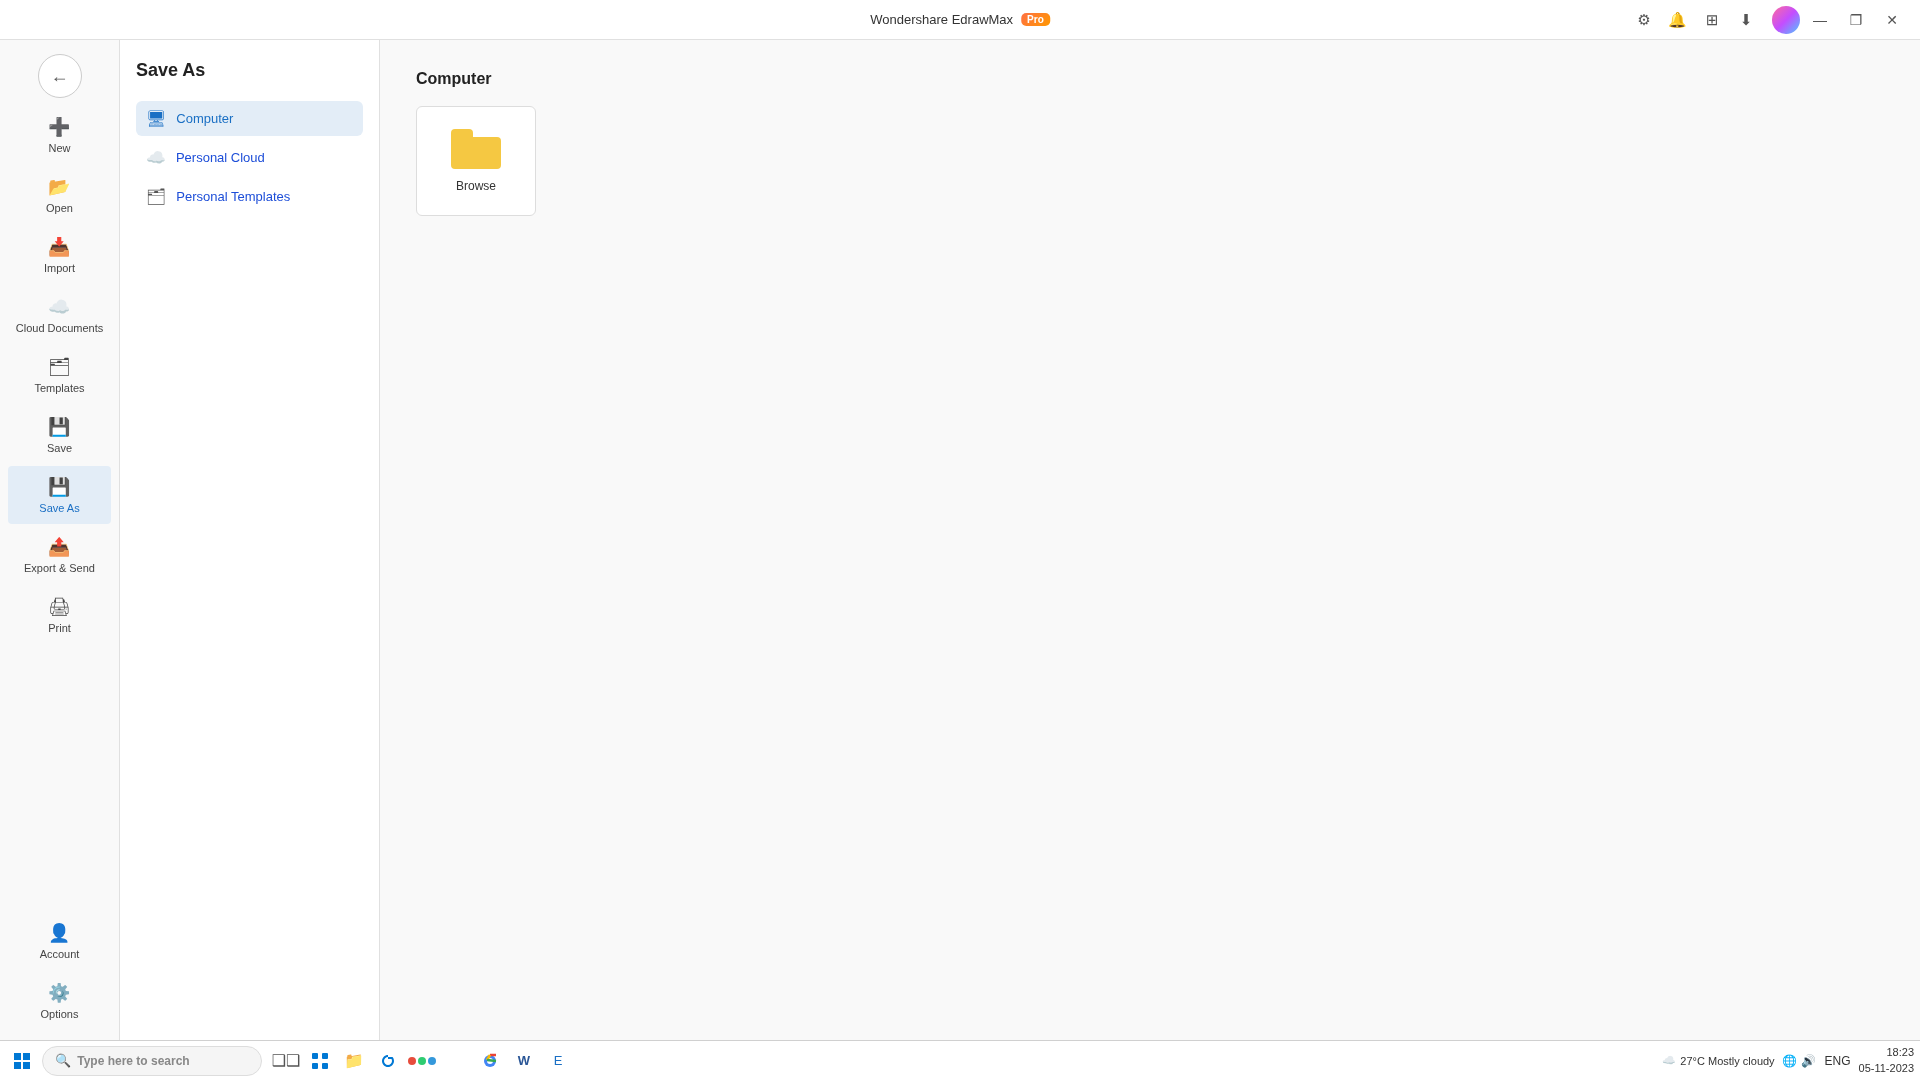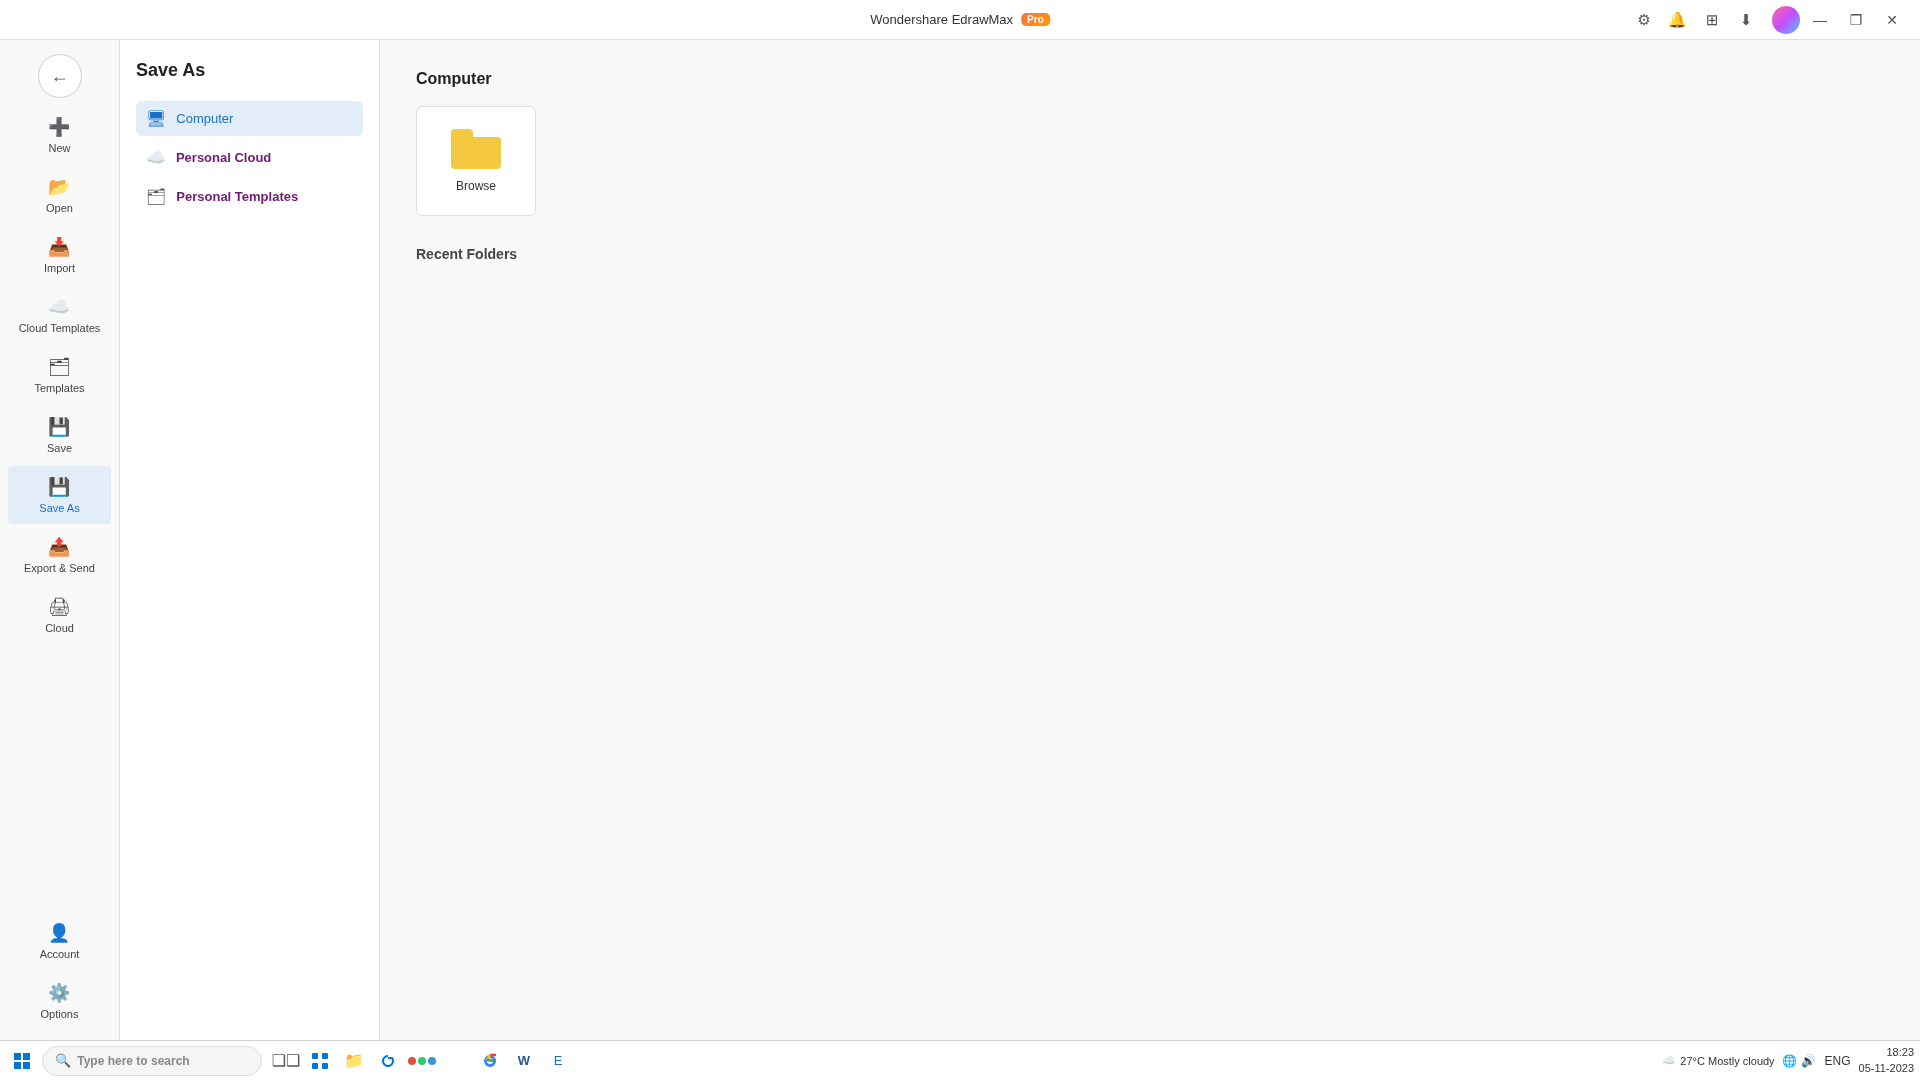--- a/index.html
+++ b/index.html
@@ -149,22 +149,21 @@
       margin-bottom: 4px;
     }
     .save-option.active { background: #e3edf7; }
     .save-option-icon {
       font-size: 16px;
       color: #555;
     }
     .save-option.active .save-option-icon { color: #1a6fc4; }
     .save-option-label {
       font-size: 13px;
-      color: #701a75;
-      font-weight: bold;
+      color: #1d4ed8;
     }
     .save-option.active .save-option-label { color: #1a6fc4; font-weight: 500; }
 
     
     .content-area {
       flex: 1;
       background: #f9f9f9;
       padding: 30px 36px;
       overflow-y: auto;
     }
@@ -312,41 +311,41 @@
         <div class="nav-item">
     <span class="nav-item-icon">📂</span>
     <span class="nav-item-label">Open</span>
   </div>
         <div class="nav-item">
     <span class="nav-item-icon">📥</span>
     <span class="nav-item-label">Import</span>
   </div>
         <div class="nav-item">
     <span class="nav-item-icon">☁️</span>
-    <span class="nav-item-label">Cloud Templates</span>
+    <span class="nav-item-label">Cloud Documents</span>
   </div>
         <div class="nav-item">
     <span class="nav-item-icon">🗂</span>
     <span class="nav-item-label">Templates</span>
   </div>
         <div class="nav-item">
     <span class="nav-item-icon">💾</span>
     <span class="nav-item-label">Save</span>
   </div>
         <div class="nav-item active">
     <span class="nav-item-icon">💾</span>
     <span class="nav-item-label">Save As</span>
   </div>
         <div class="nav-item">
     <span class="nav-item-icon">📤</span>
     <span class="nav-item-label">Export &amp; Send</span>
   </div>
         <div class="nav-item">
     <span class="nav-item-icon">🖨</span>
-    <span class="nav-item-label">Cloud</span>
+    <span class="nav-item-label">Print</span>
   </div>
       </div>
 
     <div class="nav-spacer"></div>
 
     <div id="nav-bottom-container" class="nav-bottom">
     <div class="nav-item">
     <span class="nav-item-icon">👤</span>
     <span class="nav-item-label">Account</span>
   </div>
@@ -380,21 +379,20 @@
     <div class="section-title">Computer</div>
 
     <div class="browse-card">
       <div class="folder-icon">
         <div class="folder-tab"></div>
         <div class="folder-body"></div>
       </div>
       <span class="browse-label">Browse</span>
     </div>
 
-    <div class="recent-folders-title">Recent Folders</div>
   </div>
 </div>
 
 <div class="taskbar">
   <div class="taskbar-start">
     <svg width="16" height="16" viewBox="0 0 16 16" fill="#0078d4">
       <rect x="0" y="0" width="7" height="7"></rect>
       <rect x="9" y="0" width="7" height="7"></rect>
       <rect x="0" y="9" width="7" height="7"></rect>
       <rect x="9" y="9" width="7" height="7"></rect>

